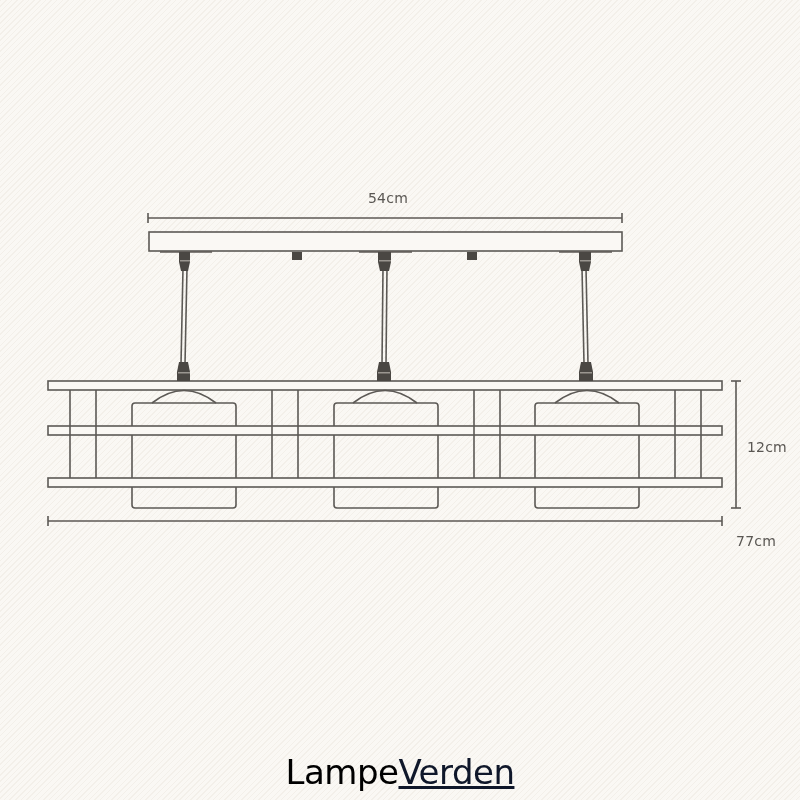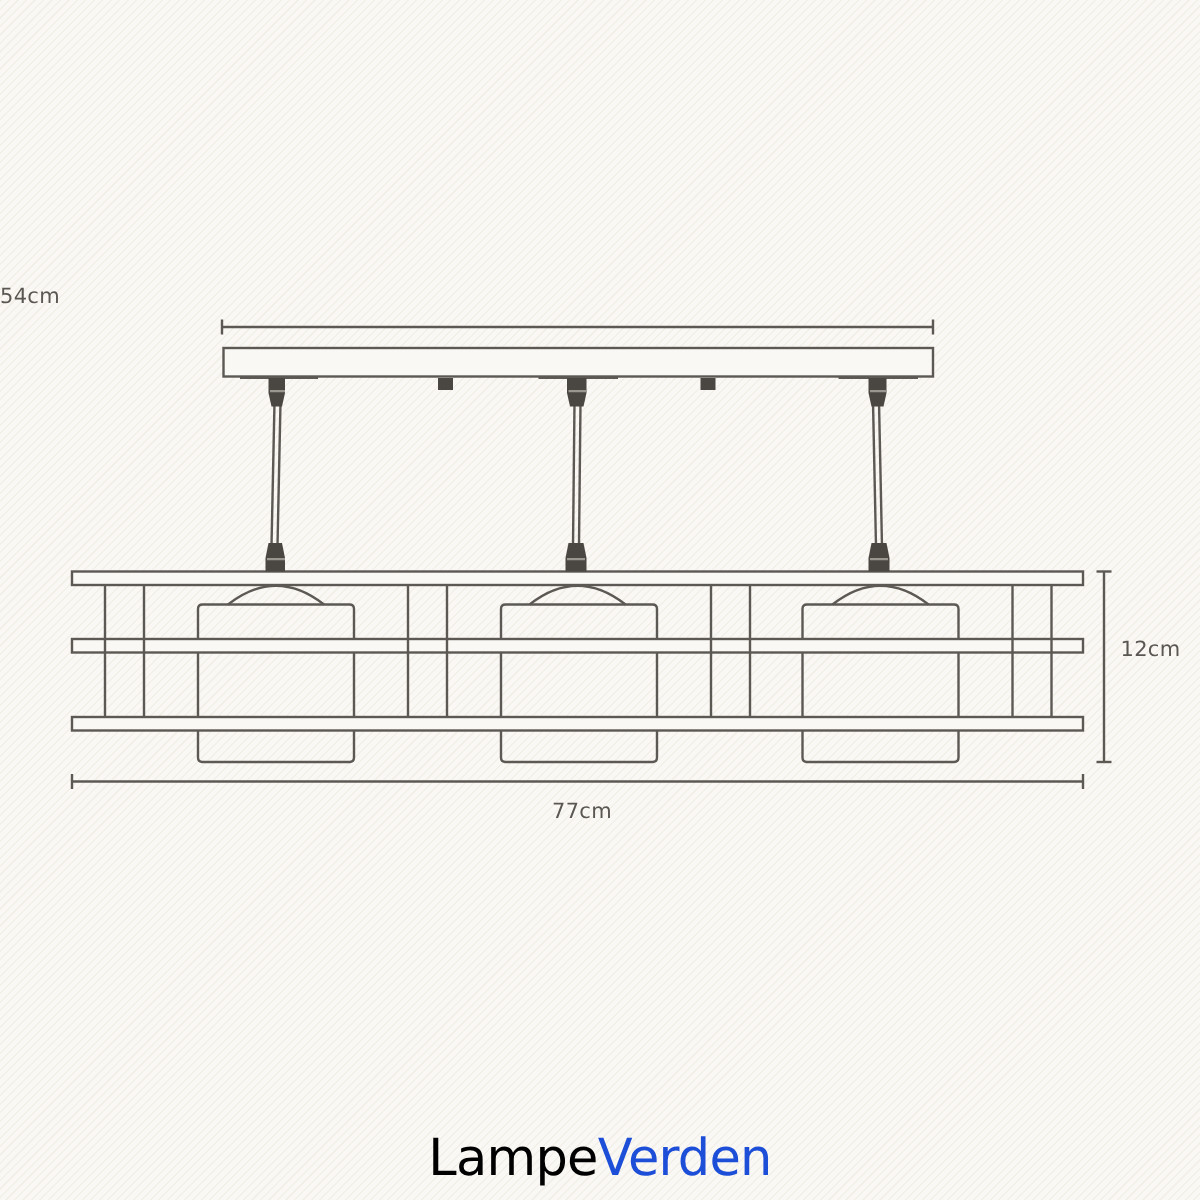--- a/index.html
+++ b/index.html
@@ -8,29 +8,29 @@
     background-color: #faf8f4;
     background-image: repeating-linear-gradient(135deg, rgba(230,224,214,0.35) 0px, rgba(230,224,214,0.35) 1px, transparent 1px, transparent 4px);
     font-family: "DejaVu Sans", sans-serif;
     position: relative;
   }
   #diagram { position: absolute; left: 0; top: 0; width: 800px; height: 800px; }
   .dim-label {
     position: absolute; font-family: "DejaVu Sans", sans-serif;
     font-size: 14px; color: #5a5753; letter-spacing: 0.2px;
   }
-  #lbl-top { left: 0; width: 776px; top: 190px; }
-  #lbl-bottom { left: 0; width: 776px; top: 533px; text-align: center; }
-  #lbl-right { left: 747px; top: 425px; }
+  #lbl-top { left: 0; width: 776px; top: 190px; text-align: center; }
+  #lbl-bottom { left: 0; width: 776px; top: 533px; text-align: right; }
+  #lbl-right { left: 747px; top: 439px; }
   #brand {
     position: absolute; left: 0; width: 800px; top: 752px; text-align: center;
     font-family: "DejaVu Sans", sans-serif; font-size: 34px; letter-spacing: -0.5px;
   }
   #brand .b1 { color: #000000; }
-  #brand .b2 { color: #1d4ed8; }
+  #brand .b2 { color: #0f172a; text-decoration: underline; }
 </style>
 </head>
 <body>
 
 <svg id="diagram" viewBox="0 0 800 800" xmlns="http://www.w3.org/2000/svg">
   <g fill="none" stroke="#5c5955" stroke-width="1.6">
 
     <g>
       <line x1="148" y1="218" x2="622" y2="218"></line>
       <line x1="148" y1="213" x2="148" y2="223"></line>

